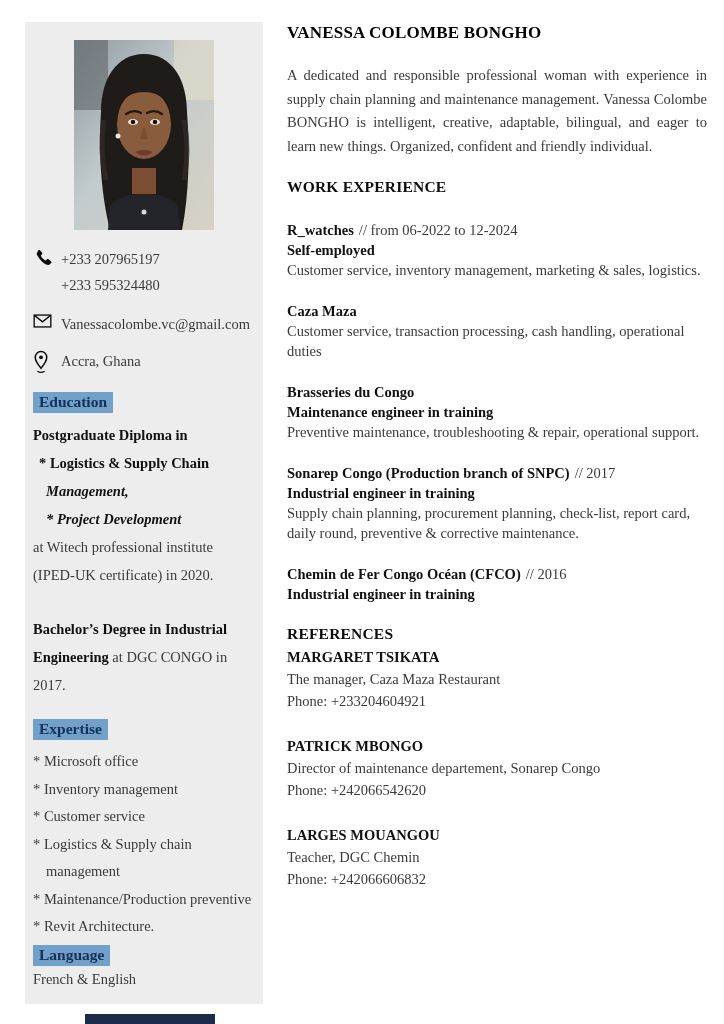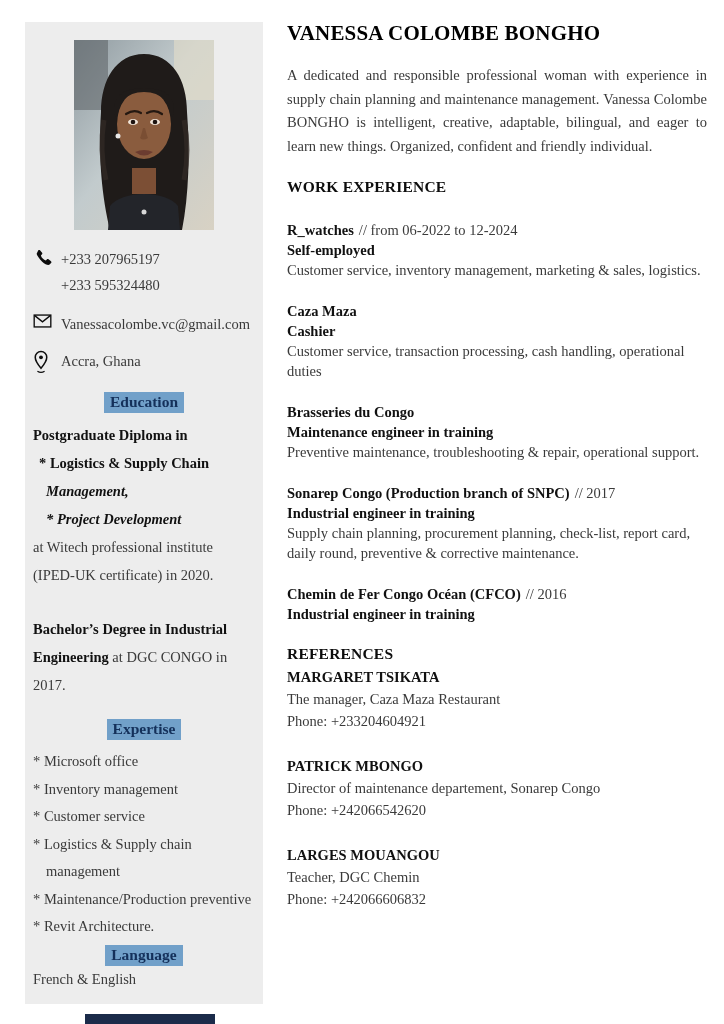--- a/index.html
+++ b/index.html
@@ -32,21 +32,21 @@
   }
   .photo{width:140px;height:190px;margin:0 auto;display:block;overflow:hidden;}
   .photo svg{display:block;}
   .contact{margin-top:16px;}
   .contact-row{display:flex;align-items:flex-start;margin-top:14px;}
   .contact-row.first{margin-top:16px;}
   .c-icon{width:20px;height:22px;flex:0 0 20px;margin-right:8px;margin-top:1px;}
   .c-icon svg{display:block;}
   .phone-lines div{line-height:26px;}
   .c-text{line-height:22px;padding-top:1px;}
-  .side-heading-wrap{text-align:center;margin-top:20px;}
+  .side-heading-wrap{text-align:left;margin-top:20px;}
   .side-heading{
     display:inline-block;
     background:var(--accent);
     color:var(--heading-ink);
     font-weight:bold;
     font-size:15.5px;
     padding:0 6px 2px 6px;
     line-height:19px;
   }
   .edu{margin-top:8px;}
@@ -61,21 +61,21 @@
   .lang-wrap{margin-top:4px;}
   .lang-val{line-height:26px;}
   
   .main{
     width:420px;
     margin-left:24px;
     padding-top:22px;
     font-size:14.5px;
   }
   .name{
-    font-size:21px;
+    font-size:17px;
     font-weight:bold;
     color:#000;
     letter-spacing:.2px;
     line-height:22px;
   }
   .summary{
     margin-top:20px;
     text-align:justify;
     line-height:23.5px;
   }
@@ -233,21 +233,20 @@
       <div class="jobs">
 
         <div class="job">
           <div><b class="job-company">R_watches</b><span class="job-date">// from 06-2022 to 12-2024</span></div>
           <div class="job-title">Self-employed</div>
           <div class="job-desc">Customer service, inventory management, marketing  &amp; sales, logistics.</div>
         </div>
 
         <div class="job">
           <div><b class="job-company">Caza Maza</b></div>
-          <div class="job-title">Cashier</div>
           <div class="job-desc">Customer service, transaction processing, cash handling, operational duties</div>
         </div>
 
         <div class="job">
           <div><b class="job-company">Brasseries du Congo</b></div>
           <div class="job-title">Maintenance engineer in training</div>
           <div class="job-desc">Preventive maintenance, troubleshooting &amp; repair, operational support.</div>
         </div>
 
         <div class="job">

